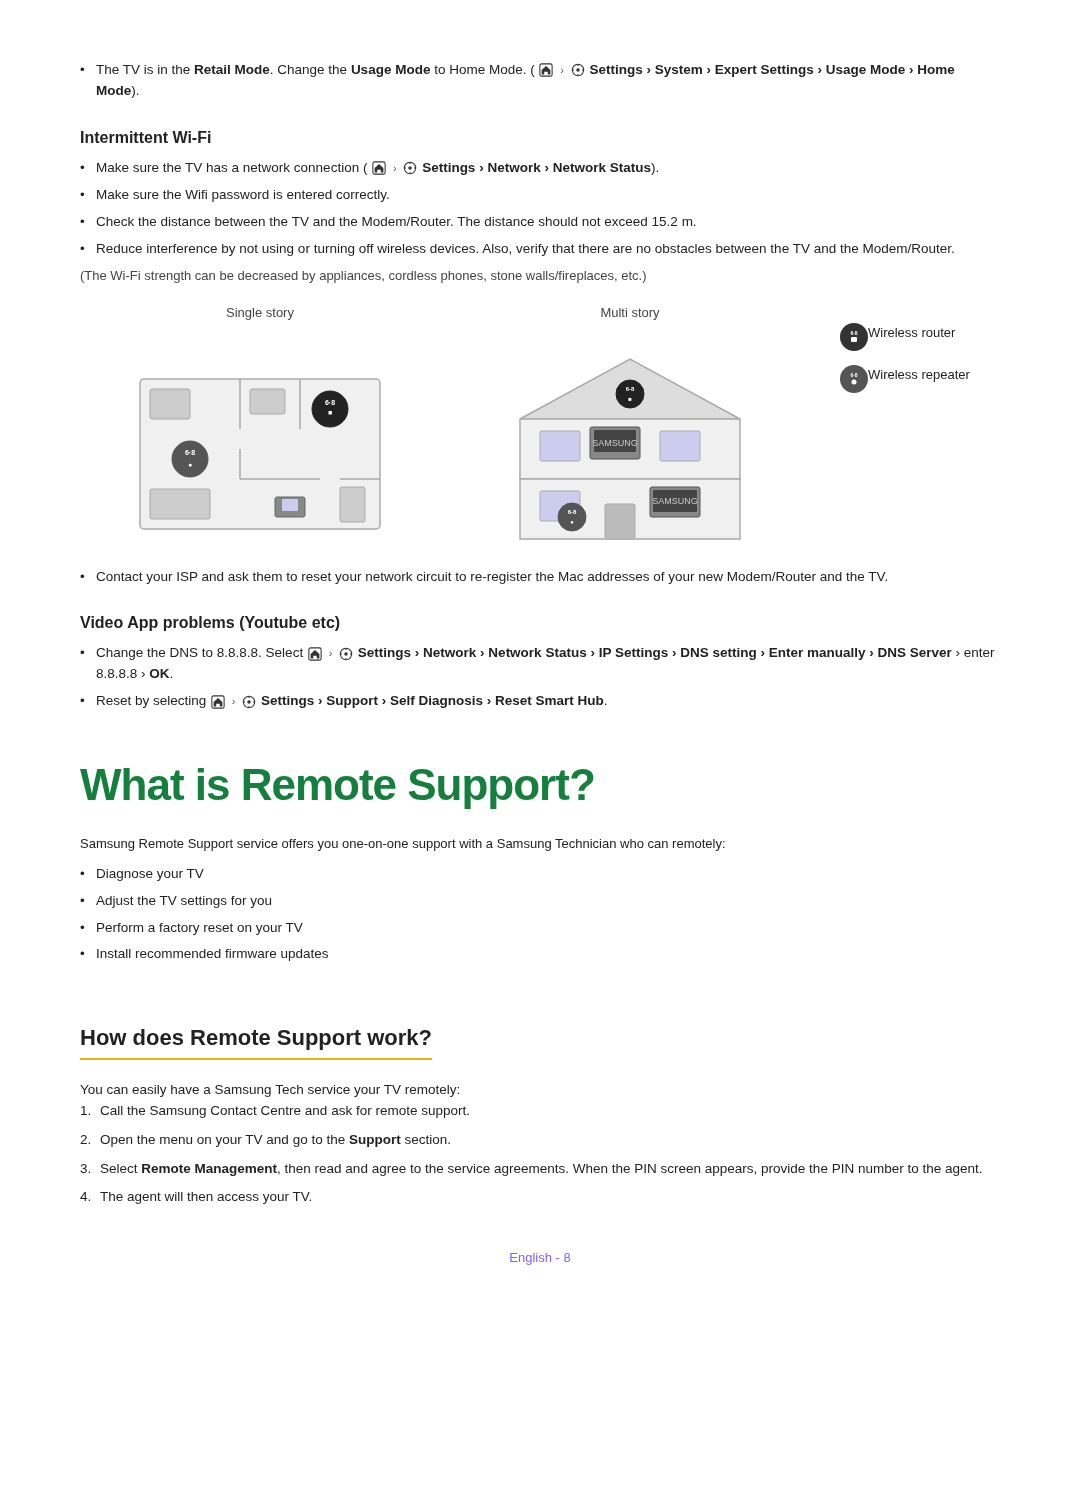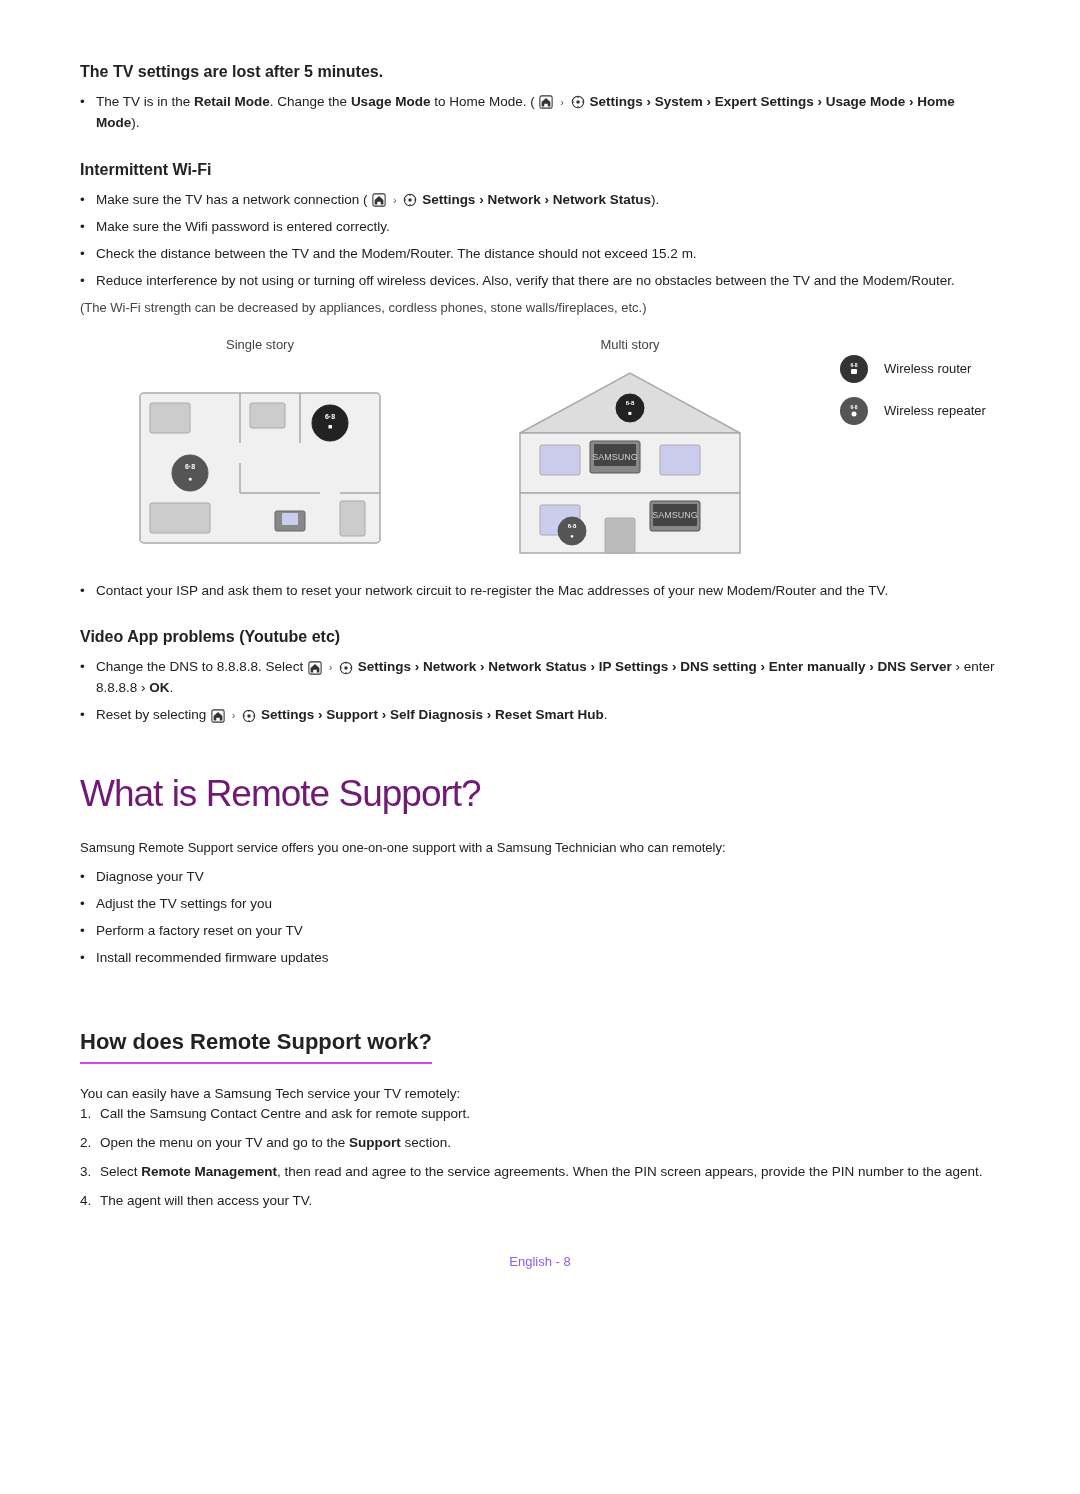--- a/index.html
+++ b/index.html
@@ -13,32 +13,32 @@
       padding: 60px 80px 60px 80px;
       line-height: 1.5;
     }
     h2.section-title {
       font-size: 16px;
       font-weight: bold;
       margin-bottom: 8px;
       color: #222;
     }
     h1.main-title {
-      font-size: 37px;
-      font-weight: 400;
+      font-size: 44px;
+      font-weight: 700;
       margin: 40px 0 16px 0;
-      color: #701a75;
+      color: #15803d;
       letter-spacing: -1px;
     }
     h2.sub-title {
       font-size: 22px;
       font-weight: bold;
       margin: 32px 0 10px 0;
       color: #222;
-      border-bottom: 2px solid #d946ef;
+      border-bottom: 2px solid #eab308;
       padding-bottom: 4px;
       display: inline-block;
     }
     .section {
       margin-bottom: 24px;
     }
     .bullet-list {
       list-style: none;
       padding: 0;
       margin: 0;
@@ -101,38 +101,39 @@
       flex-direction: row;
       align-items: flex-start;
       margin: 18px 0 18px 0;
       gap: 10px;
     }
     .diagram-container {
       display: flex;
       flex-direction: column;
       align-items: center;
       flex: 1;
+      gap: 18px;
     }
     .diagram-label {
       font-size: 13px;
       margin-bottom: 8px;
       color: #444;
     }
     .legend-area {
       display: flex;
       flex-direction: column;
       justify-content: center;
       gap: 14px;
       padding: 20px 0 20px 20px;
       min-width: 180px;
     }
     .legend-item {
       display: flex;
-      align-items: center;
-      gap: 16px;
+      align-items: flex-start;
+      gap: 0;
       font-size: 13px;
     }
     .router-icon-legend {
       width: 28px;
       height: 28px;
       background: #333;
       border-radius: 50%;
       display: inline-flex;
       align-items: center;
       justify-content: center;
@@ -170,21 +171,20 @@
       font-size: 13px;
       color: #444;
       margin-top: 2px;
       margin-bottom: 6px;
     }
   </style>
 </head>
 <body>
 
 <div class="section">
-  <h2 class="section-title">The TV settings are lost after 5 minutes.</h2>
   <ul class="bullet-list">
     <li>
       The TV is in the <strong>Retail Mode</strong>. Change the <strong>Usage Mode</strong> to Home Mode. (
       <svg class="home-icon" viewBox="0 0 16 16" fill="none" xmlns="http://www.w3.org/2000/svg">
           <rect x="1" y="1" width="14" height="14" rx="2" stroke="#333" stroke-width="1.2"></rect>
           <path d="M3 8L8 3.5L13 8V13H10V10H6V13H3V8Z" fill="#333"></path>
         </svg>
       <span class="chevron">›</span>
       <svg class="settings-icon" viewBox="0 0 16 16" fill="none" xmlns="http://www.w3.org/2000/svg">
           <circle cx="8" cy="8" r="6.5" stroke="#333" stroke-width="1.2"></circle>

